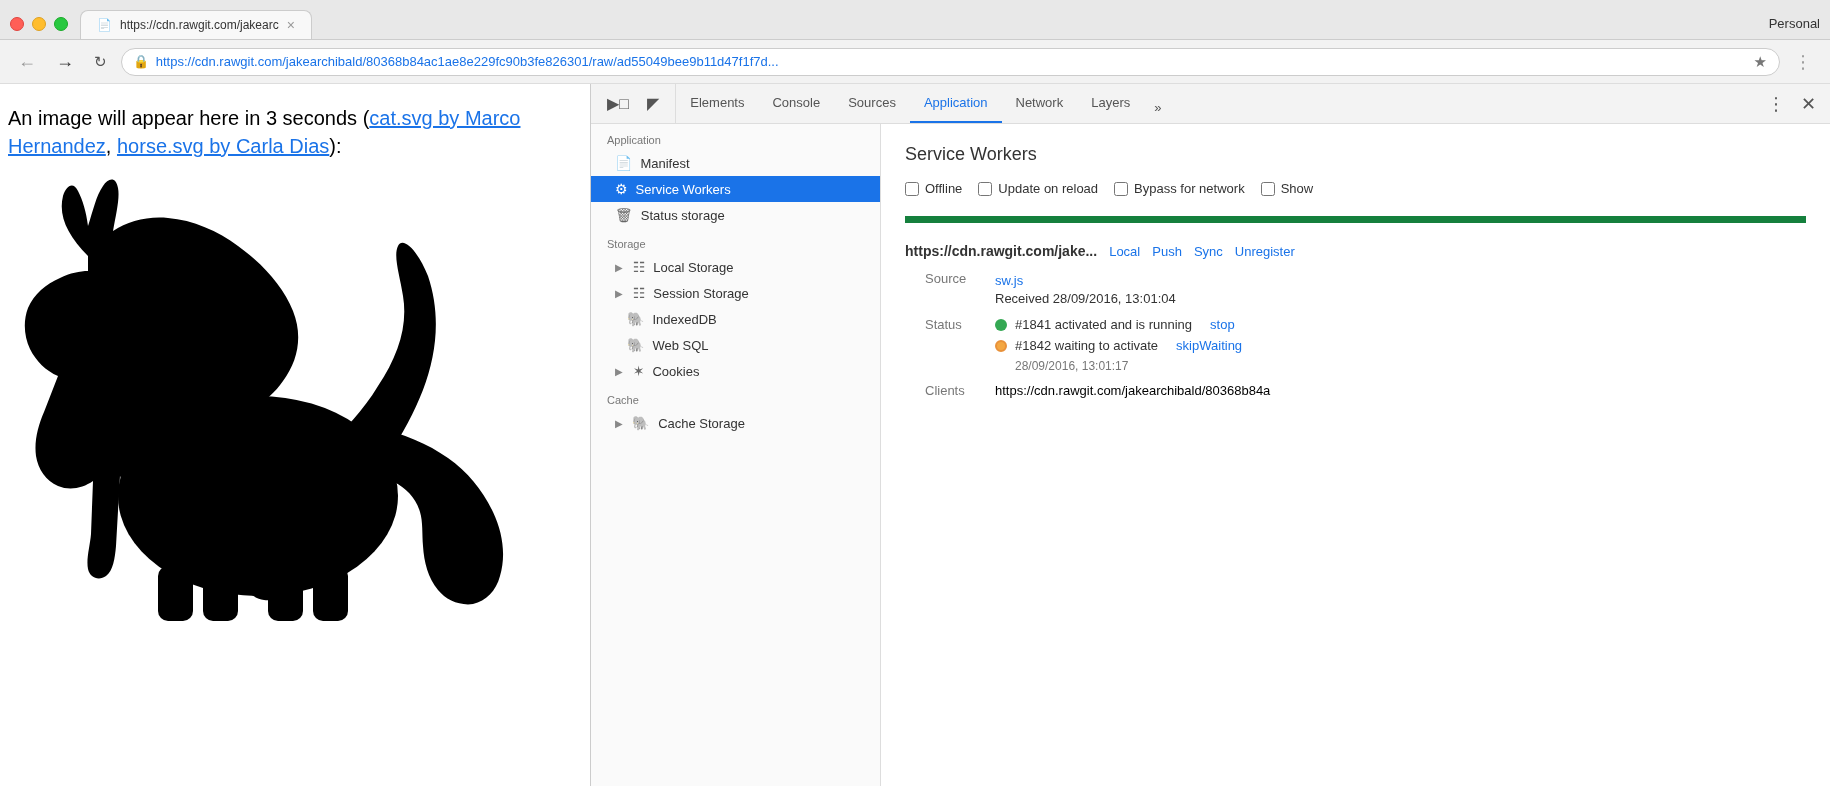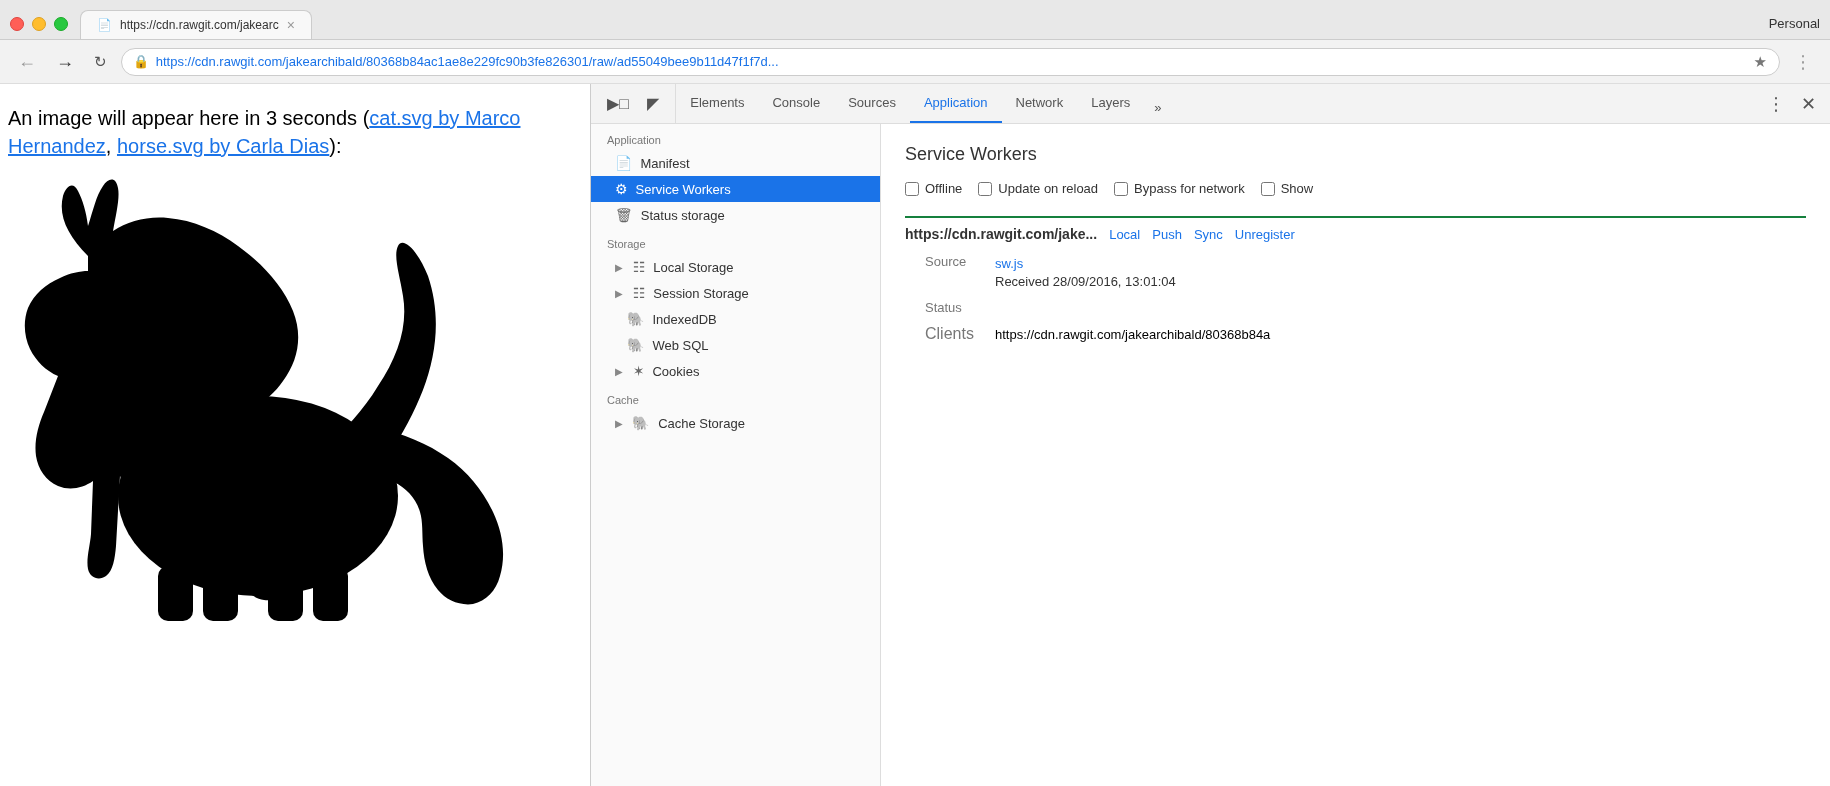--- a/index.html
+++ b/index.html
@@ -75,41 +75,41 @@
 
     
     .dt-main-panel { flex: 1; background: white; overflow-y: auto; padding: 20px 24px; }
 
     .sw-title { font-size: 18px; font-weight: 400; color: #333; margin-bottom: 16px; }
 
     .sw-checkboxes { display: flex; align-items: center; gap: 16px; margin-bottom: 20px; }
     .sw-checkbox-item { display: flex; align-items: center; gap: 6px; font-size: 13px; color: #333; cursor: pointer; }
     .sw-checkbox-item input[type=checkbox] { width: 14px; height: 14px; }
 
-    .sw-entry { border-top: 2px solid #15803d; padding-top: 8px; margin-top: 12px; }
+    .sw-entry { border-top: 7px solid #15803d; padding-top: 20px; margin-top: 12px; }
     .sw-url-row { display: flex; align-items: center; gap: 12px; margin-bottom: 12px; }
     .sw-url { font-size: 14px; font-weight: 600; color: #333; }
     .sw-action-link { font-size: 13px; color: #1a73e8; text-decoration: none; cursor: pointer; }
 
     .sw-detail-row { display: flex; align-items: flex-start; margin-bottom: 10px; padding-left: 20px; }
     .sw-detail-label { font-size: 13px; color: #777; width: 70px; flex-shrink: 0; }
     .sw-detail-value { font-size: 13px; color: #333; }
     .sw-detail-link { font-size: 13px; color: #1a73e8; text-decoration: none; cursor: pointer; }
     .sw-stop-link { font-size: 13px; color: #1a73e8; cursor: pointer; margin-left: 10px; }
 
     .status-row { display: flex; flex-direction: column; gap: 6px; }
     .status-item { display: flex; align-items: center; gap: 8px; }
     .status-dot { width: 12px; height: 12px; border-radius: 50%; flex-shrink: 0; }
     .status-dot.green { background: #34a853; }
     .status-dot.orange { background: #f4a742; border: 2px solid #e8913a; }
     .status-text { font-size: 13px; color: #333; }
     .status-sub { font-size: 12px; color: #777; margin-left: 20px; }
 
     .clients-row { display: flex; align-items: center; margin-top: 10px; padding-left: 20px; }
-    .clients-label { font-size: 16px; color: #777; width: 70px; flex-shrink: 0; }
+    .clients-label { font-size: 13px; color: #777; width: 70px; flex-shrink: 0; }
     .clients-value { font-size: 13px; color: #000000; }
   </style>
 </head>
 <body>
 
 <div class="browser-window">
 
   <div class="title-bar">
     <div class="traffic-lights">
       <div class="traffic-light red"></div>
@@ -354,20 +354,33 @@
               <span class="sw-detail-label">Source</span>
               <div>
                 <span class="sw-detail-link">sw.js</span>
                 <br>
                 <span class="sw-detail-value">Received 28/09/2016, 13:01:04</span>
               </div>
             </div>
 
             <div class="sw-detail-row">
               <span class="sw-detail-label">Status</span>
+              <div class="status-row">
+                <div class="status-item">
+                  <span class="status-dot green"></span>
+                  <span class="status-text">#1841 activated and is running</span>
+                  <span class="sw-stop-link">stop</span>
+                </div>
+                <div class="status-item">
+                  <span class="status-dot orange"></span>
+                  <span class="status-text">#1842 waiting to activate</span>
+                  <span class="sw-stop-link">skipWaiting</span>
+                </div>
+                <div class="status-sub">28/09/2016, 13:01:17</div>
+              </div>
             </div>
 
             <div class="clients-row">
               <span class="clients-label">Clients</span>
               <span class="clients-value">https://cdn.rawgit.com/jakearchibald/80368b84a</span>
             </div>
           </div>
         </div>
       </div>
     </div>

